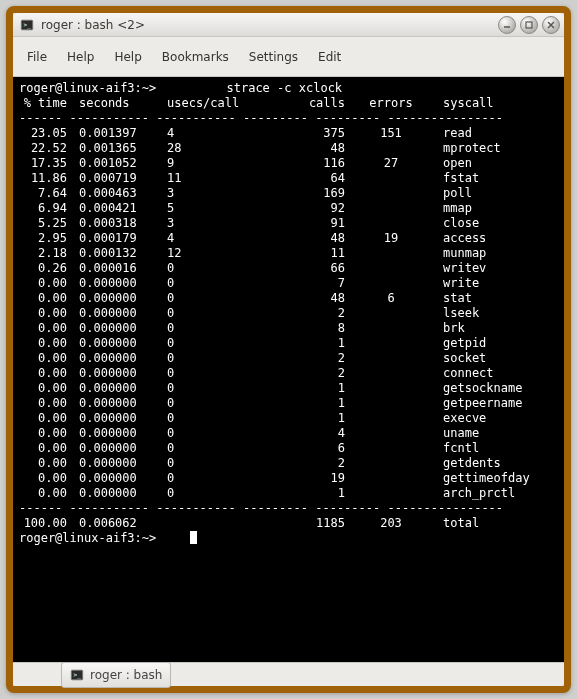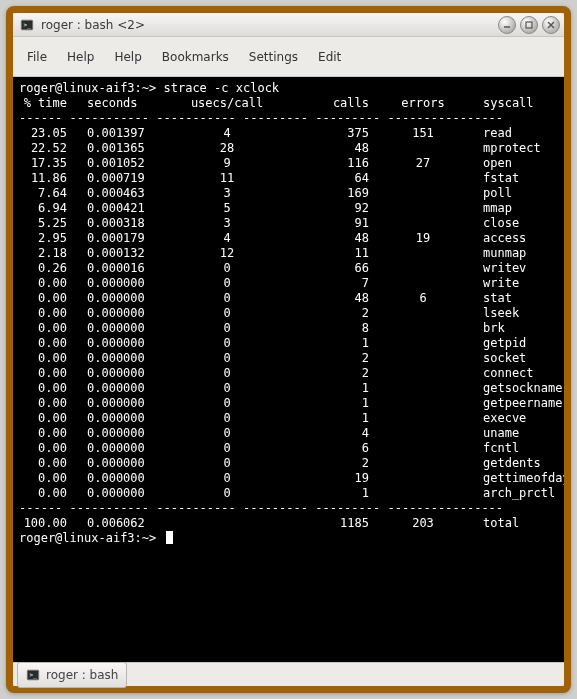--- a/index.html
+++ b/index.html
@@ -74,38 +74,38 @@
     flex: 1;
     background: #000;
     color: #ffffff;
     font-family: "DejaVu Sans Mono", "Liberation Mono", Consolas, monospace;
     font-size: 12px;
     line-height: 15px;
     padding: 4px 6px 4px 6px;
     overflow: hidden;
     white-space: pre;
   }
-  .prompt-line { display:flex; }
+  .prompt-line { display:flex;gap:24px; }
   .prompt { color:#ffffff; }
-  .cmd { color:#ffffff; }
+  .cmd { color:#ffffff;margin-left:39px; }
   .cursor {
     display:inline-block;
     width: 7px; height: 13px;
     background:#ffffff;
     vertical-align: -2px;
     margin-left: 2px;
   }
   .tbl-header, .tbl-row, .tbl-total {
     display: grid;
     grid-template-columns: 52px 80px 92px 82px 72px 1fr;
-    column-gap: 16px;
+    column-gap: 8px;
   }
   .c-time    { text-align:right; padding-right:4px;}
   .c-seconds { text-align:left; padding-right:4px;}
-  .c-usecs   { text-align:center; padding-right:4px;}
+  .c-usecs   { text-align:left; padding-right:4px;}
   .c-calls   { text-align:right; padding-right:4px;}
   .c-errors  { text-align:center; padding-right:4px;}
   .c-syscall { text-align:left; padding-left:6px;}
   .dashline { letter-spacing: 0; }
   .statusbar {
     height: 24px;
     background: #ecebe8;
     border-top: 1px solid #c8c6c3;
     border-radius: 0 0 6px 6px;
     display: flex;
@@ -115,20 +115,21 @@
     color:#444;
   }
   .tab {
     display:flex; align-items:center;
     gap:6px;
     height: 20px;
     padding: 12px 8px;
     border: 1px solid #b8b6b3;
     border-radius: 3px;
     background: linear-gradient(#f8f7f5,#e2e0dd);
+    margin-left: 44px;
   }
   .tab .tab-icon { width:14px; height:14px; display:inline-flex; align-items:center; justify-content:center;}
 </style>
 </head>
 <body>
 
 <div class="window">
 
   <div class="titlebar">
     <span class="title-icon">

